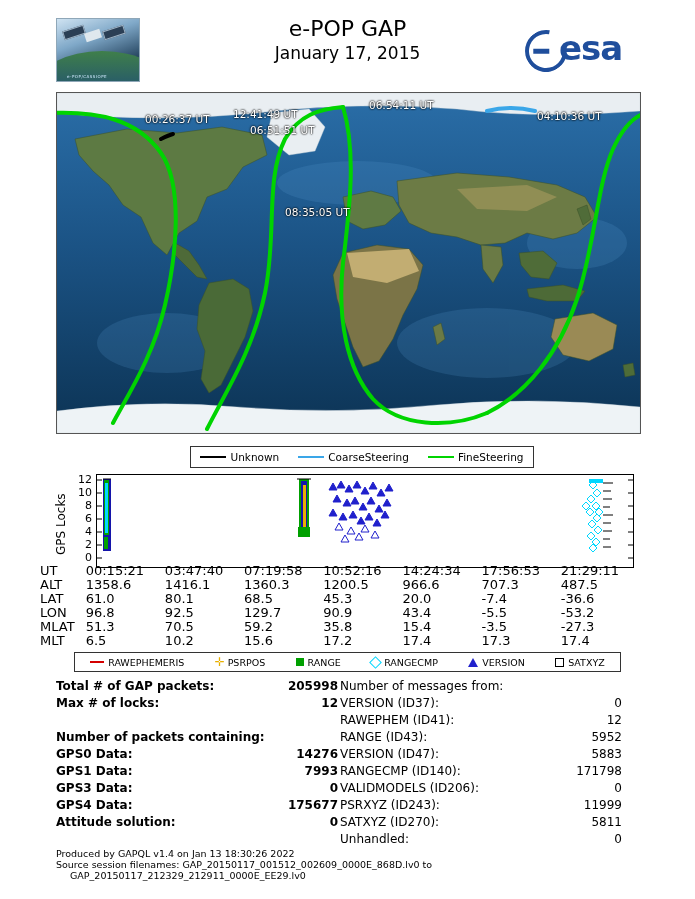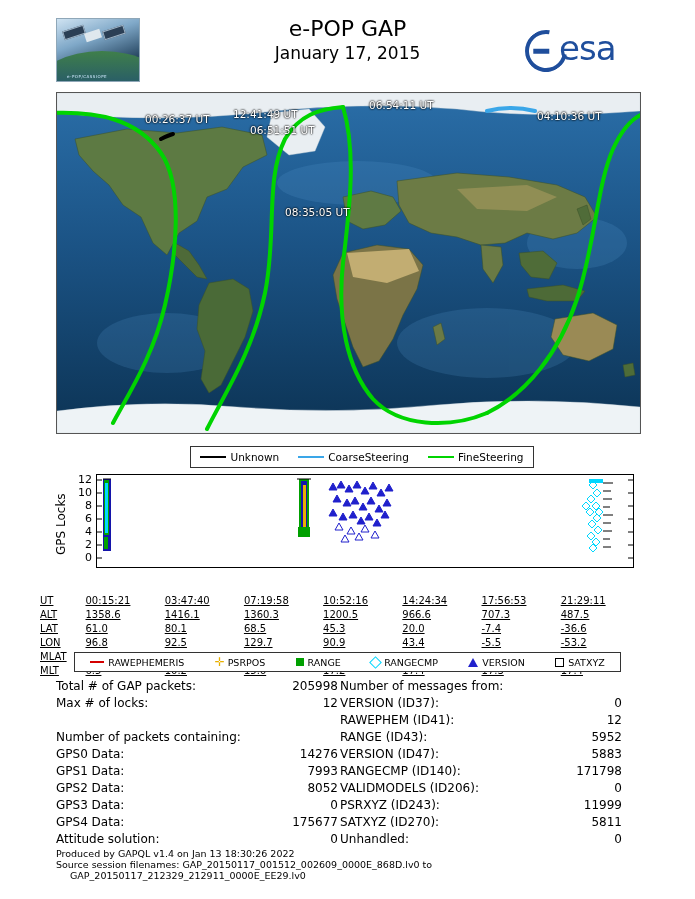--- a/index.html
+++ b/index.html
@@ -117,21 +117,21 @@
     transform: rotate(35deg);
   }
   .esa-text {
     position: absolute;
     left: 34px;
     top: 0px;
     font-size: 34px;
     letter-spacing: -1px;
     color: #1f4e9c;
     font-family: "DejaVu Sans", sans-serif;
-    font-weight: normal;
+    font-weight: bold;
   }
 
   
   .map-wrap {
     position: absolute;
     left: 56px;
     top: 92px;
     width: 583px;
     height: 340px;
     border: 1px solid #555;
@@ -205,25 +205,24 @@
     height: 92px;
     border: 1px solid #000;
     background: #ffffff;
     overflow: hidden;
   }
 
   
   .data-table {
     position: absolute;
     left: 40px;
-    top: 594px;
+    top: 564px;
     width: 600px;
-    font-size: 10px;
+    font-size: 13px;
     font-family: "DejaVu Sans", sans-serif;
-    text-decoration: underline;
   }
   .data-table table { border-collapse: collapse; width: 100%; }
   .data-table td { padding: 0 0 1px 0; line-height: 13px; white-space: nowrap; }
   .data-table td.rowlab { width: 52px; text-align: left; }
   .data-table td.val { width: 91px; text-align: left; }
 
   
   .sym-legend {
     position: absolute;
     left: 74px;
@@ -246,20 +245,21 @@
     left: 56px;
     top: 678px;
     width: 600px;
     font-size: 12px;
   }
   .stats .col-left {
     position: absolute;
     left: 0;
     top: 0;
     width: 300px;
+    font-weight: bold;
   }
   .stats .col-right {
     position: absolute;
     left: 284px;
     top: 0;
     width: 300px;
   }
   .srow {
     position: relative;
     height: 17px;
@@ -629,24 +629,20 @@
       </div>
       <div class="srow">
         <span class="lab">GPS0 Data:</span>
         <span class="num">14276</span>
       </div>
       <div class="srow">
         <span class="lab">GPS1 Data:</span>
         <span class="num">7993</span>
       </div>
       <div class="srow">
-        <span class="lab">GPS2 Data:</span>
-        <span class="num">8052</span>
-      </div>
-      <div class="srow">
         <span class="lab">GPS3 Data:</span>
         <span class="num">0</span>
       </div>
       <div class="srow">
         <span class="lab">GPS4 Data:</span>
         <span class="num">175677</span>
       </div>
       <div class="srow">
         <span class="lab">Attitude solution:</span>
         <span class="num">0</span>

